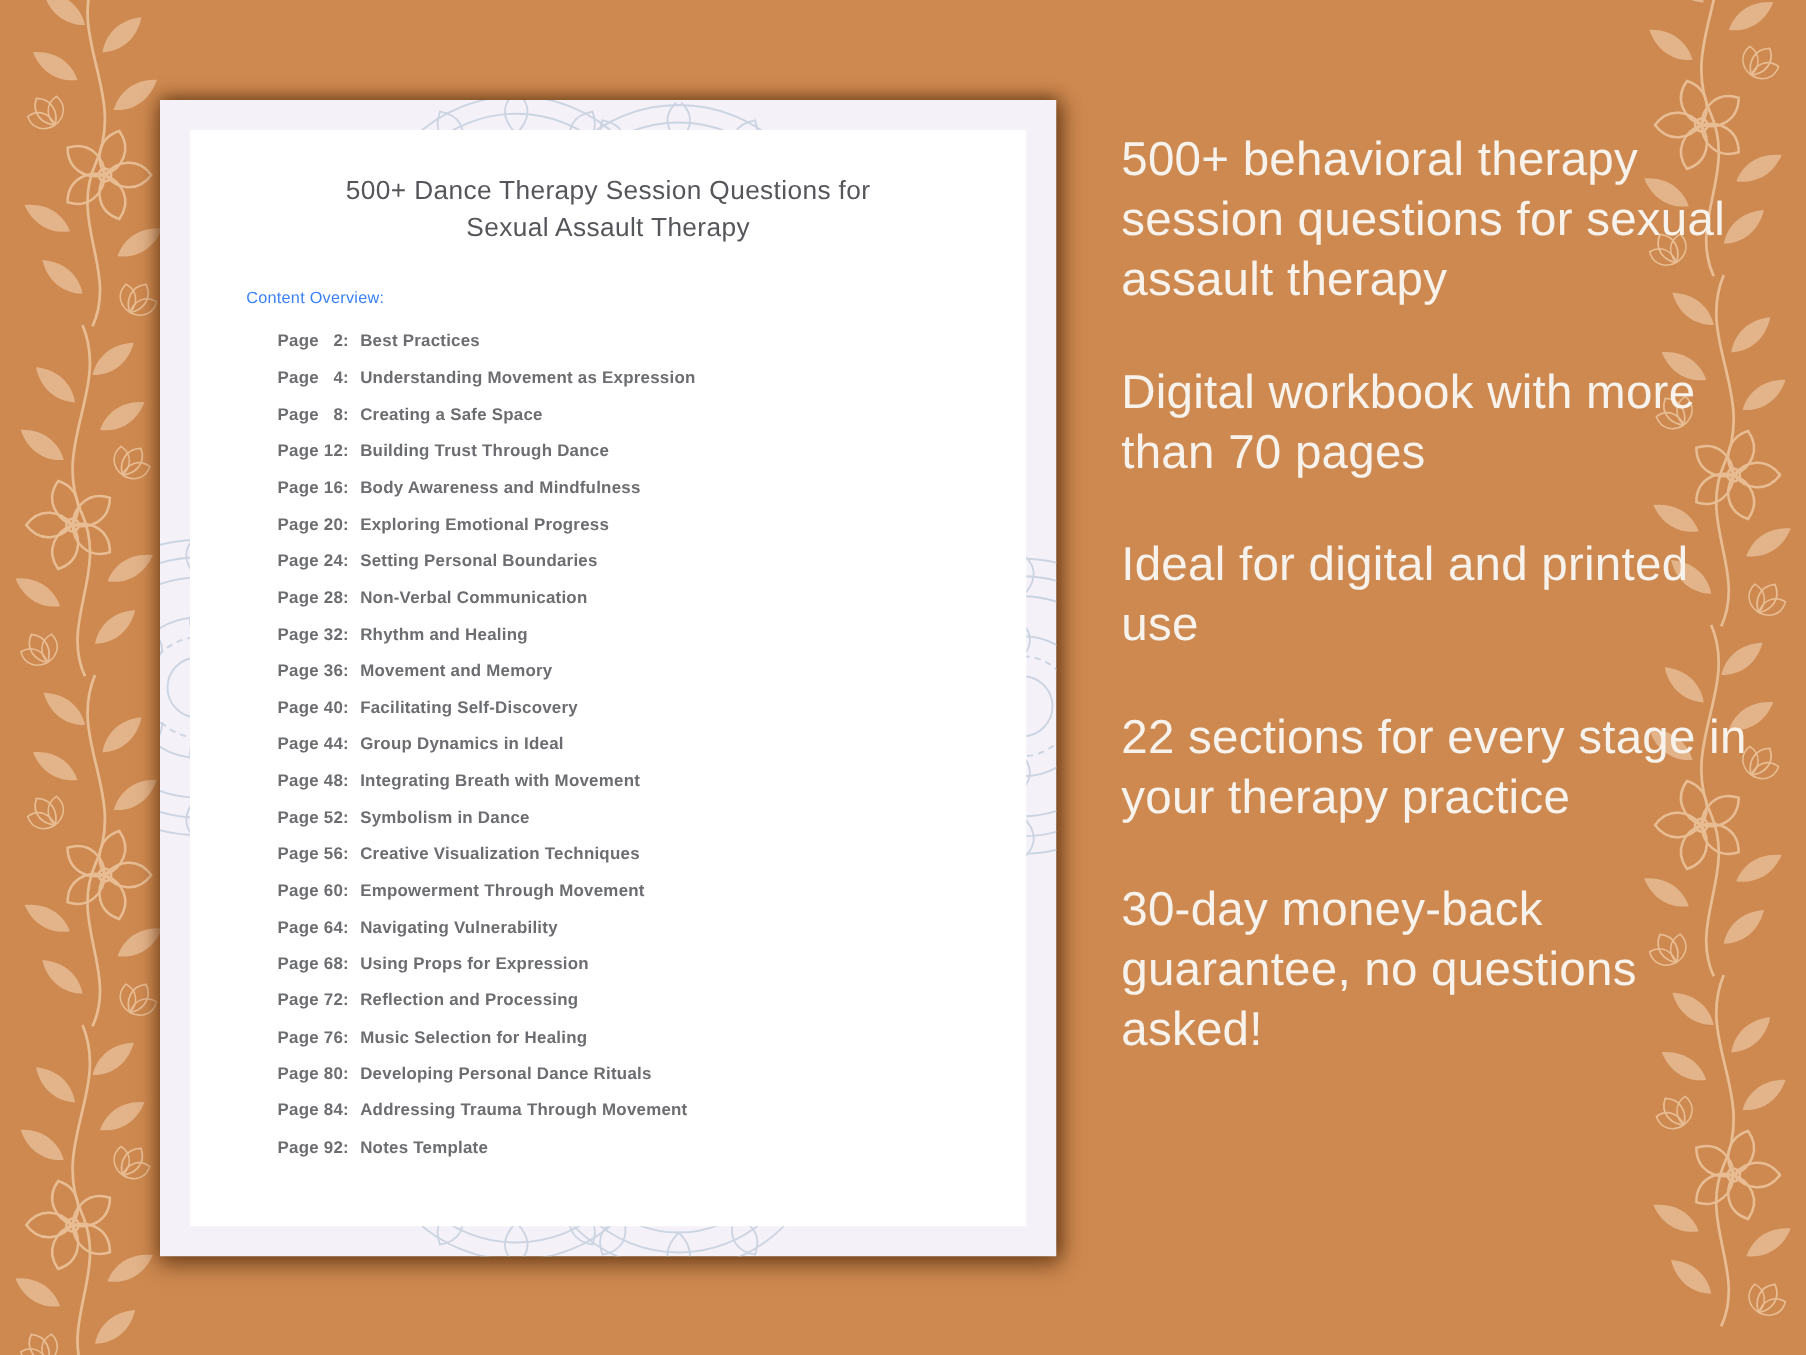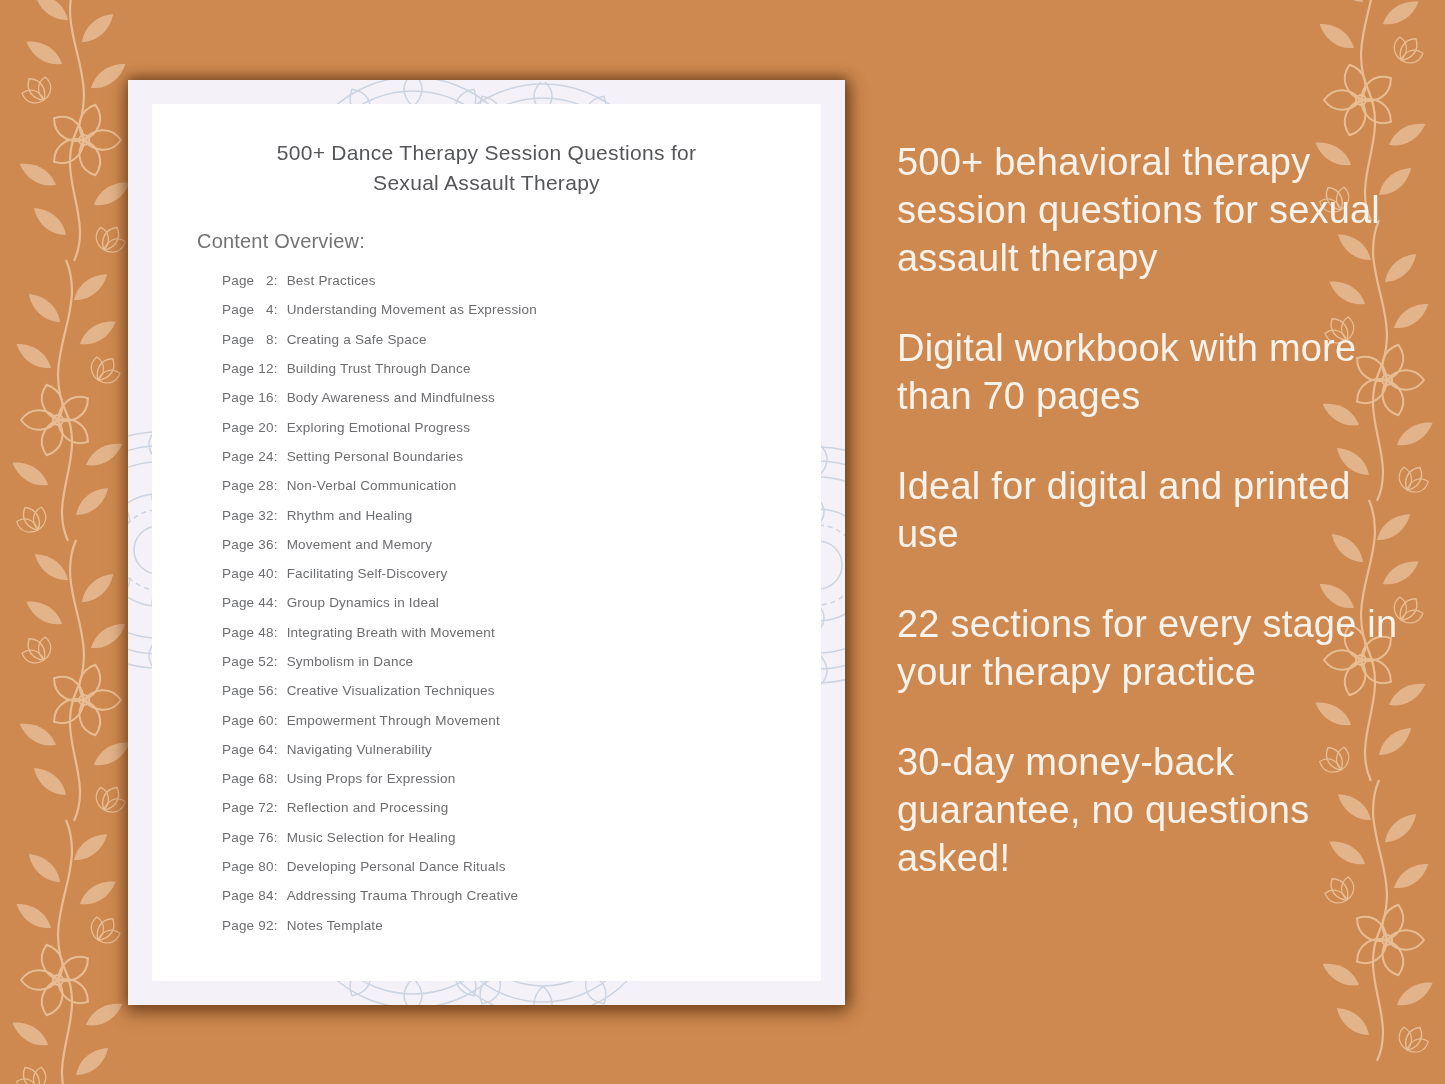--- a/index.html
+++ b/index.html
@@ -25,33 +25,33 @@
   .page{
     position:absolute;left:24px;top:24px;right:24px;bottom:24px;
     background:#ffffff;
   }
   .doc-title{
     margin-top:34px;text-align:center;
     font-size:21px;line-height:30px;color:#55565a;letter-spacing:.3px;
   }
   .section-heading{
     margin:32px 0 0 45px;
-    font-size:20px;color:#737373;letter-spacing:.2px;
-  }
-  .toc{margin:13px 0 0 70px;}
+    font-size:13px;color:#3b82f6;letter-spacing:.2px;
+  }
+  .toc{margin:13px 0 0 70px;font-weight:bold;}
   .toc-row{
     height:29.3px;display:flex;align-items:center;
     font-size:13.5px;color:#6c6d70;letter-spacing:.2px;
   }
   .toc-page{white-space:pre;}
   .toc-label{margin-left:9px;text-align:center;}
 
   
   .marketing{
-    position:absolute;left:897px;top:138px;width:510px;
+    position:absolute;left:897px;top:104px;width:510px;
   }
   .marketing p{
     margin:0 0 42px 0;
     font-size:38px;line-height:48px;color:#f7f3ec;letter-spacing:.2px;font-weight:400;
   }
 </style>
 </head>
 <body>
 
 <div class="scene">
@@ -240,21 +240,21 @@
           <div class="toc-row">
             <span class="toc-page">Page 76:</span>
             <span class="toc-label">Music Selection for Healing</span>
           </div>
           <div class="toc-row">
             <span class="toc-page">Page 80:</span>
             <span class="toc-label">Developing Personal Dance Rituals</span>
           </div>
           <div class="toc-row">
             <span class="toc-page">Page 84:</span>
-            <span class="toc-label">Addressing Trauma Through Creative</span>
+            <span class="toc-label">Addressing Trauma Through Movement</span>
           </div>
           <div class="toc-row">
             <span class="toc-page">Page 92:</span>
             <span class="toc-label">Notes Template</span>
           </div>
         </div>
     </div>
   </div>
 
   <div class="marketing">

